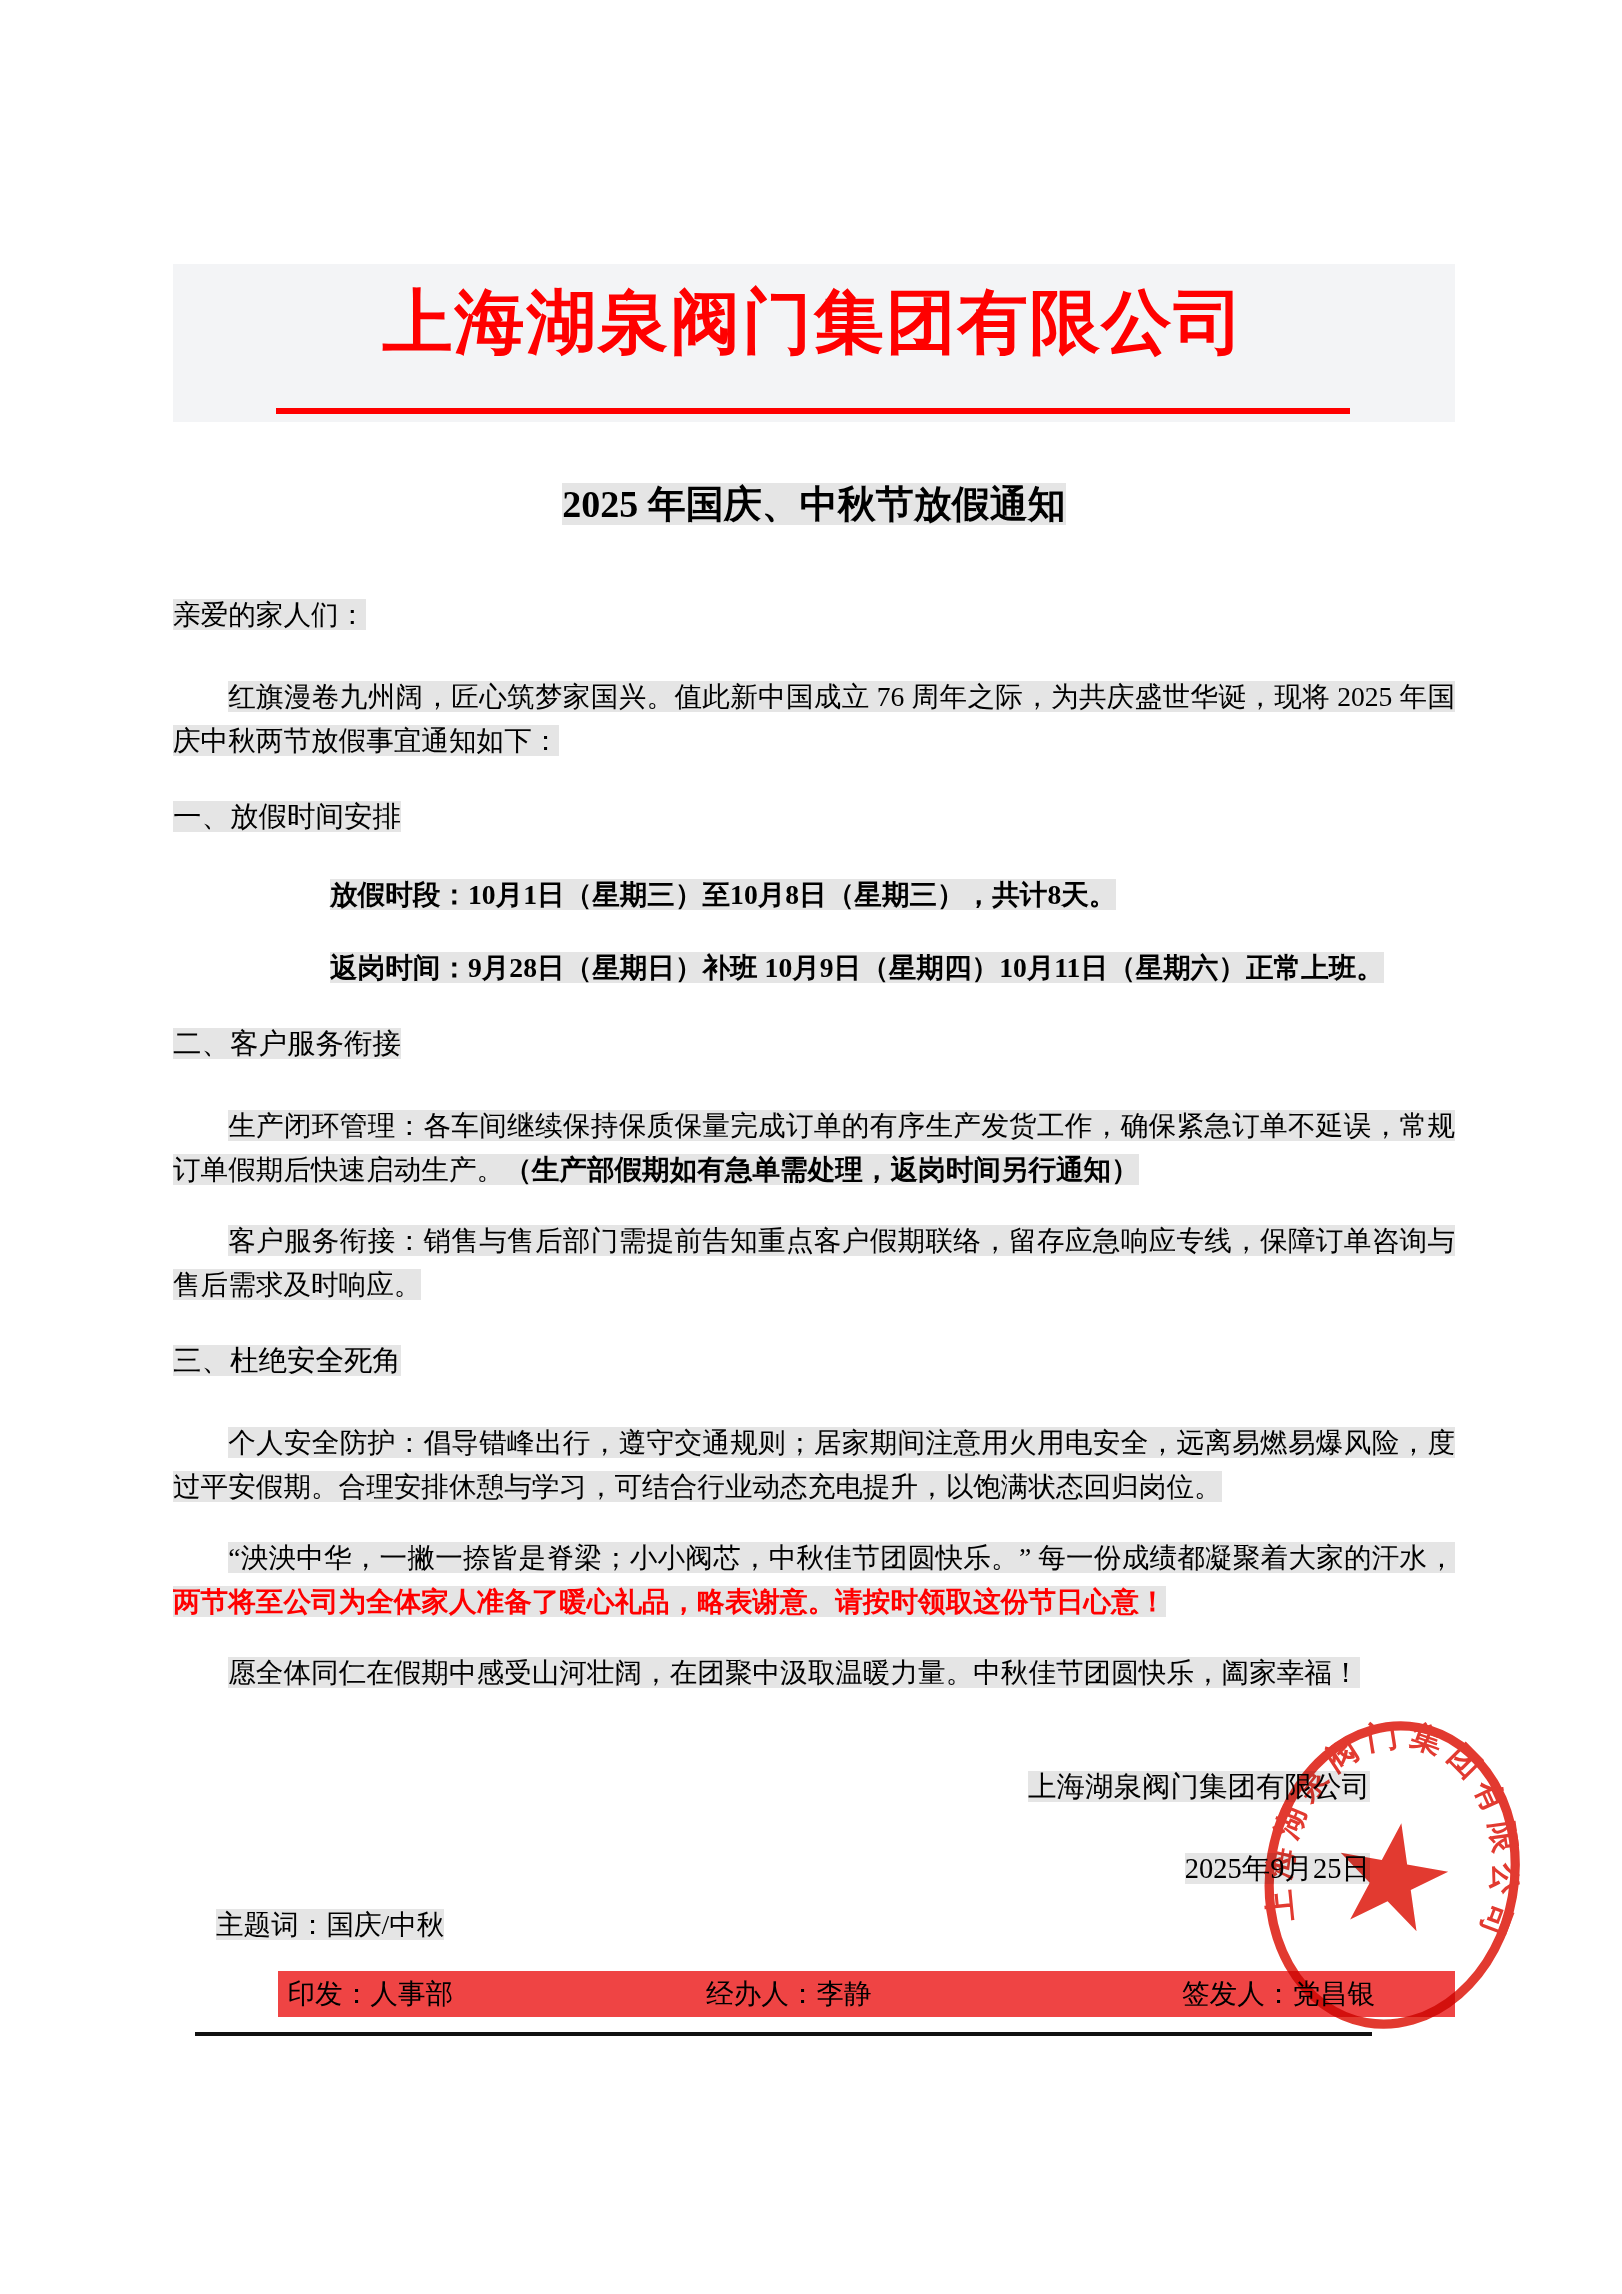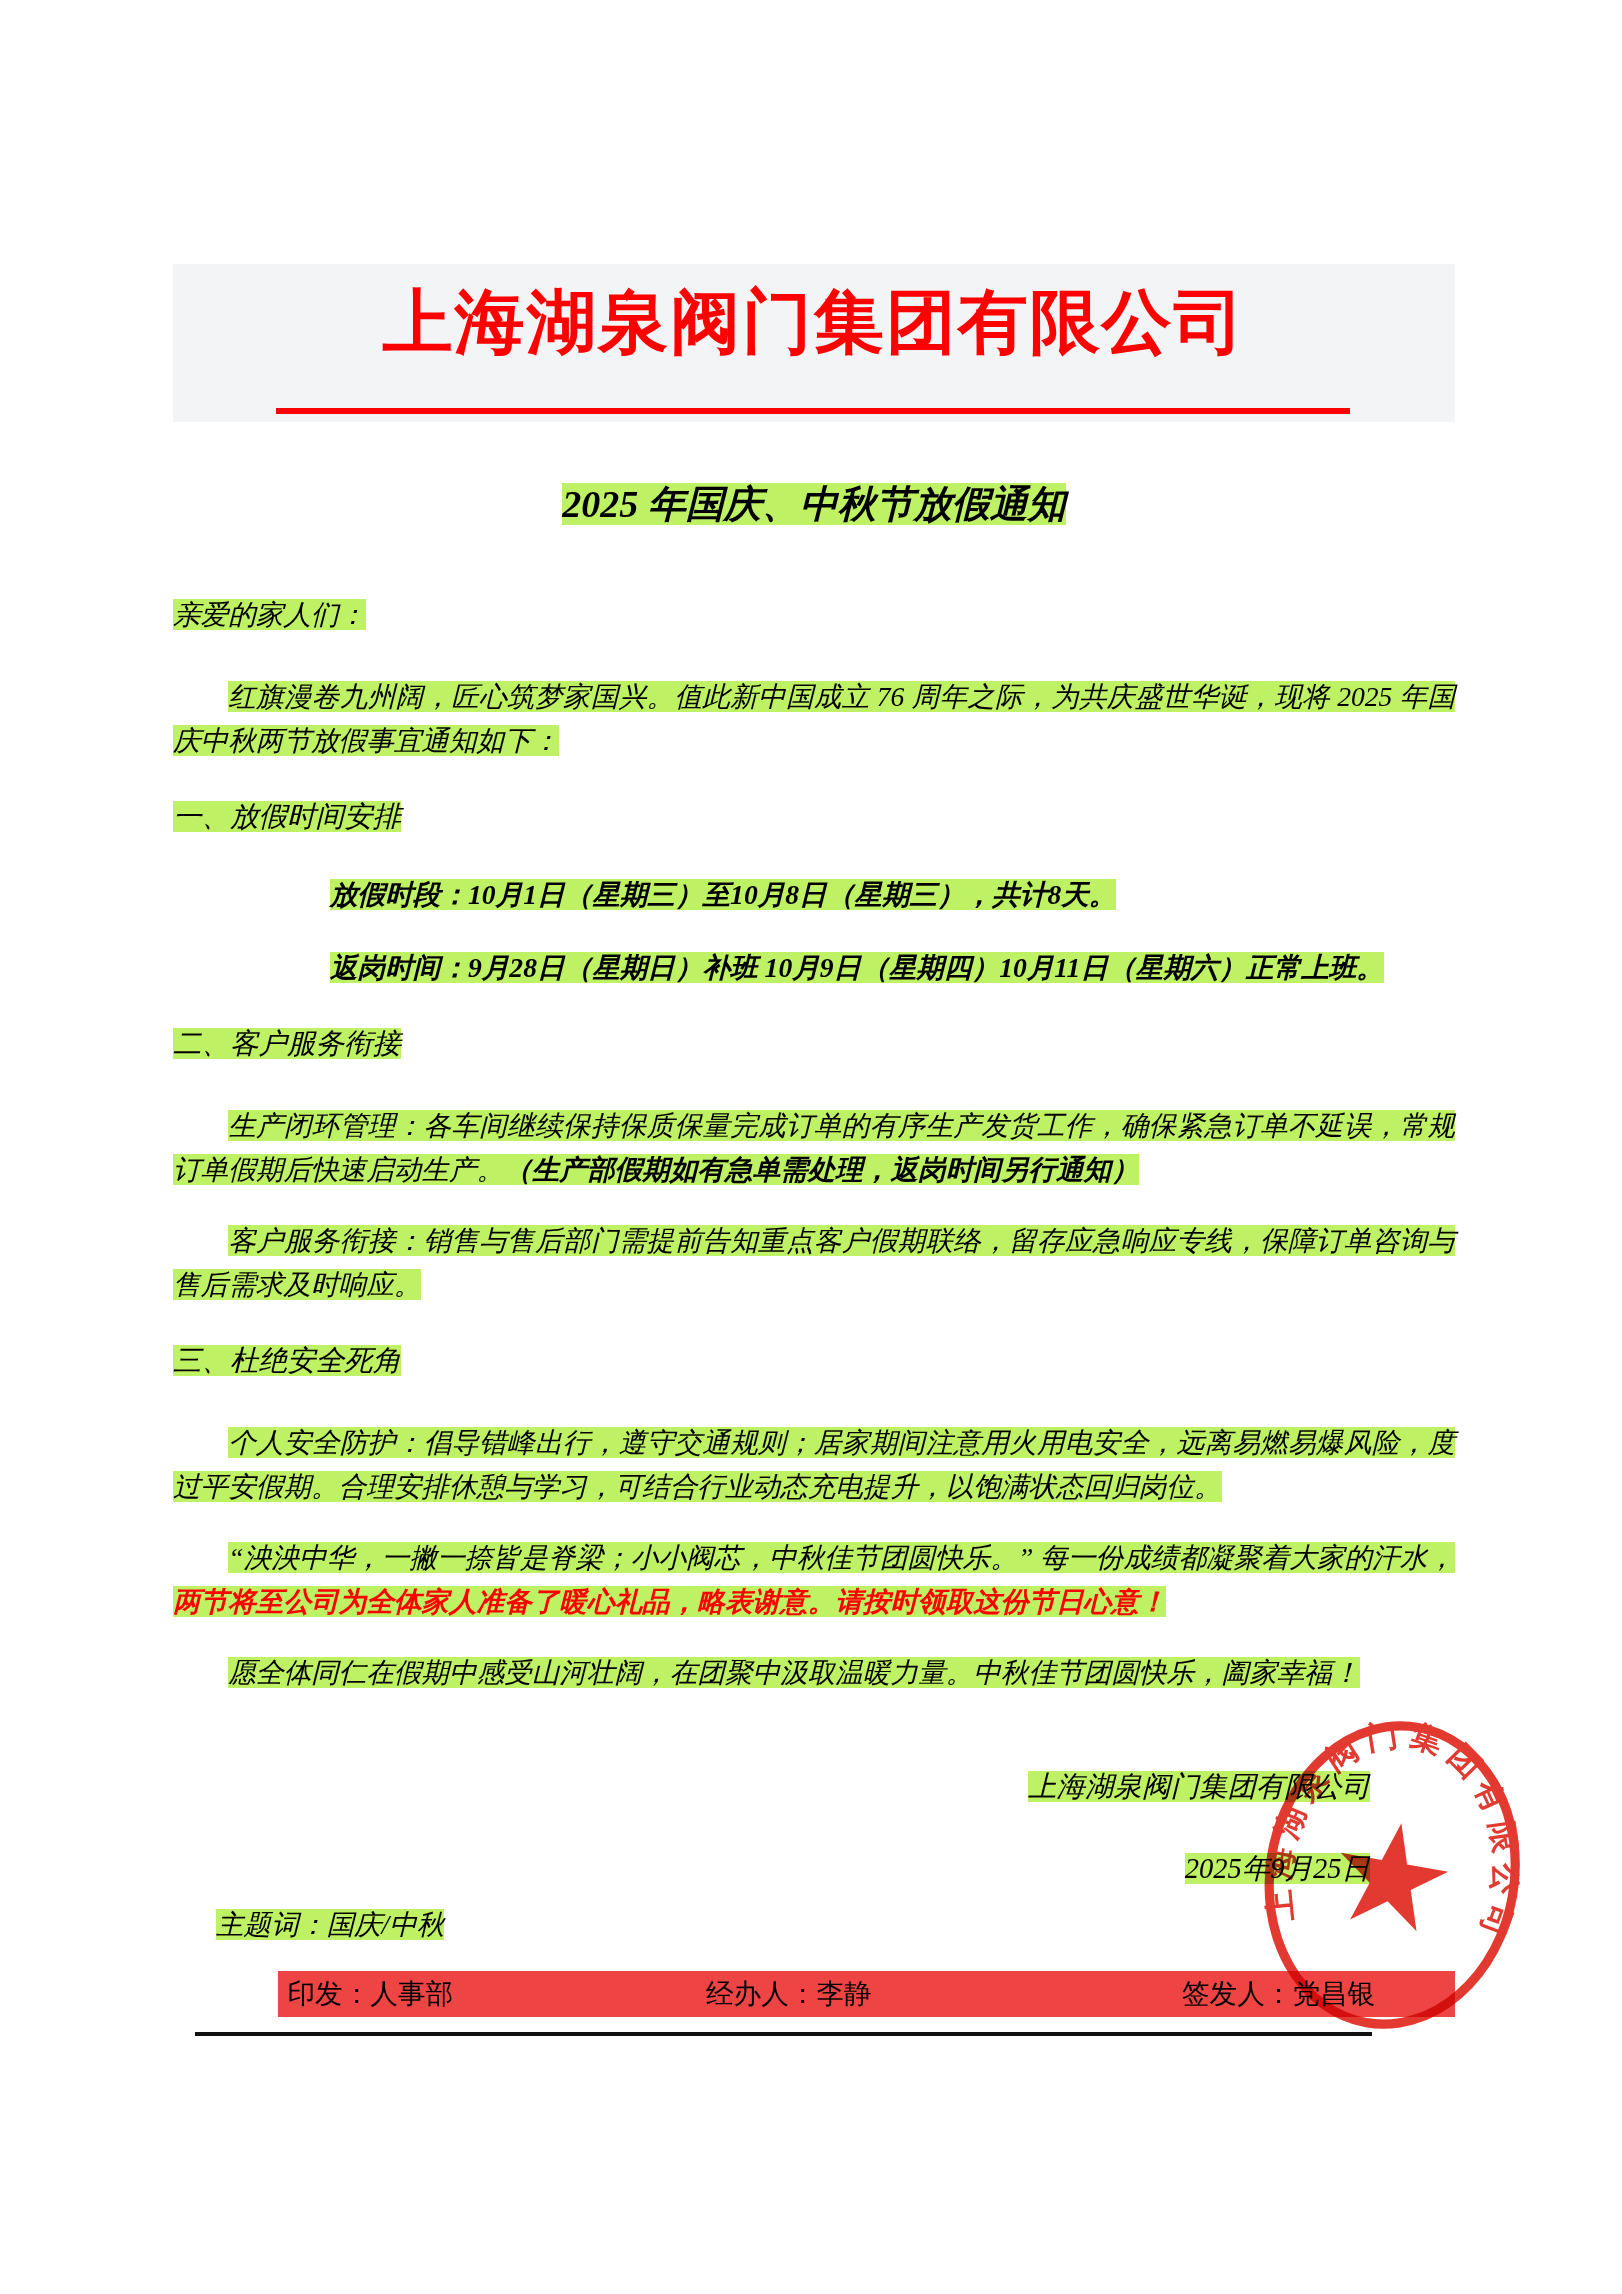--- a/index.html
+++ b/index.html
@@ -25,21 +25,21 @@
   }
   .band .red-rule{
     position:absolute;left:103px;right:105px;bottom:7.6px;height:6.7px;
     background:#ff0000;
   }
   
   .content{
     position:absolute;left:173px;top:480px;width:1282px;
     font-size:27.6px;line-height:44px;
   }
-  .hl{background:#bef264;font-style:italic;}
+  .hl{background:#e5e5e5;}
   .doc-title{
     margin:0 0 0 0;
     text-align:center;
     font-size:38px;font-weight:bold;line-height:48px;
   }
   .salutation{margin:65px 0 0 0;}
   .para{
     margin:38px 0 0 0;
     text-align:justify;
     text-indent:2em;

